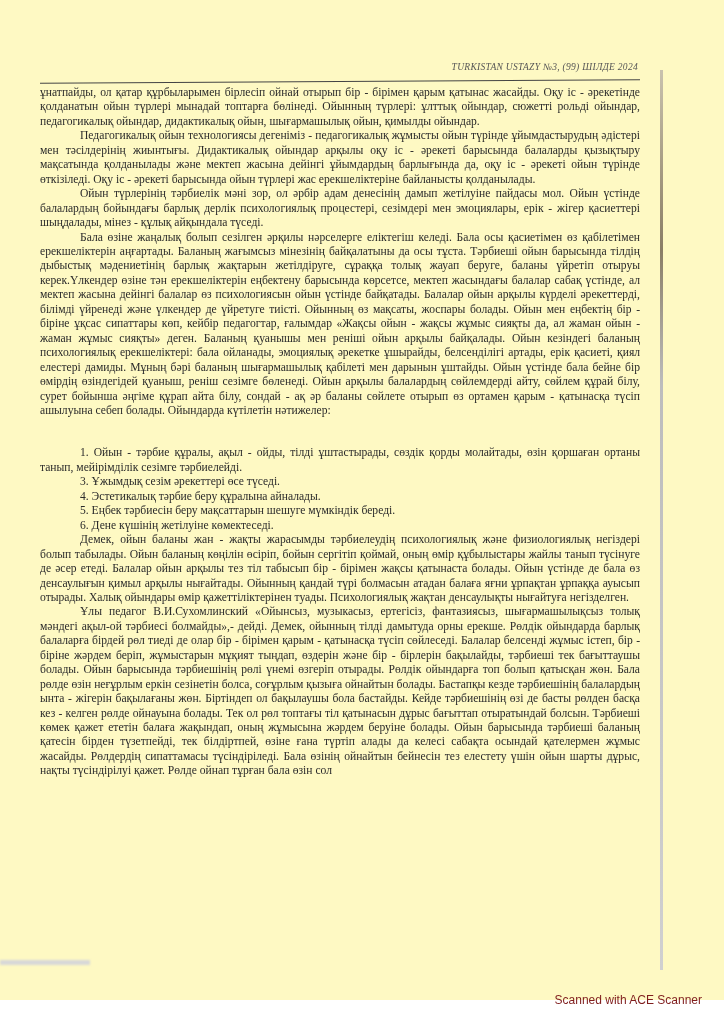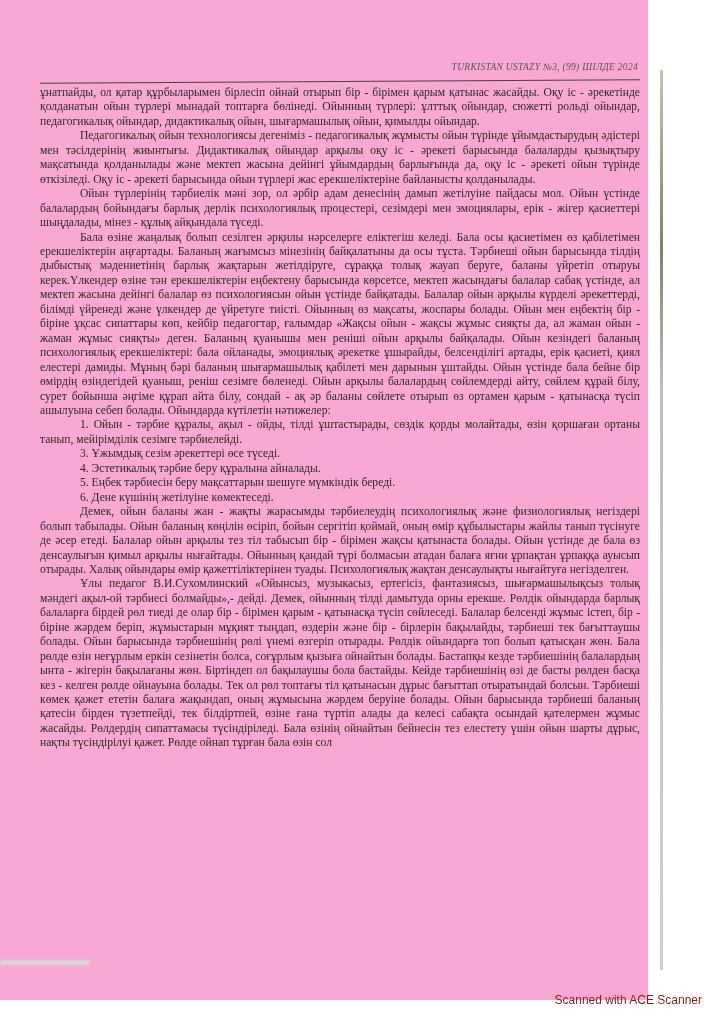--- a/index.html
+++ b/index.html
@@ -1,22 +1,22 @@
 <!DOCTYPE html>
 <html><head>
   <meta charset="utf-8">
   <style>
     html, body { margin: 0; padding: 0; }
     body {
       width: 724px; height: 1024px; background: #ffffff; position: relative; overflow: hidden;
       font-family: "Liberation Serif", "DejaVu Serif", serif;
     }
     .page {
-      position: absolute; left: 0; top: 0; width: 648px; height: 1000px;
-      background: #f9a8d4;
+      position: absolute; left: 0; top: 0; width: 724px; height: 1000px;
+      background: #fef9c3;
     }
     .edge-right {
       position: absolute; left: 660px; top: 70px; width: 3px; height: 900px;
       background: linear-gradient(to bottom, #c9c2ae 0%, #a99f86 10%, #8a7e66 20%, #bdbdbd 35%, #d0d0d0 100%);
     }
     .edge-bottom-left {
       position: absolute; left: 0; top: 960px; width: 90px; height: 5px; background: #d8d8d8; filter: blur(1px);
     }
     .header-rule {
       position: absolute; left: 40px; top: 81px; width: 600px; height: 1px; background: #444;
@@ -28,21 +28,21 @@
       filter: blur(0.5px);
     }
     .text {
       position: absolute; left: 40px; top: 86px; width: 600px;
       font-size: 11.6px; line-height: 14.45px; color: #2a2a2a; text-align: justify;
       filter: blur(0.25px);
     }
     .text p { margin: 0; text-align: justify; text-align-last: left; }
     .text p.ind { text-indent: 40px; }
     .text p.list { padding-left: 40px; }
-    .text p.list.wrap { padding-left: 0; text-indent: 40px; }
+    .text p.list.wrap { padding-left: 0; text-indent: 40px; margin-top: 28px; }
     .page-number {
       position: absolute; left: 0; width: 724px; top: 940px; text-align: center;
       font-size: 12px; font-weight: bold; color: #222;
     }
     .scanner-mark {
       position: absolute; right: 22px; top: 993px;
       font-family: "Liberation Sans", "DejaVu Sans", sans-serif; font-size: 12px; color: #7f1d1d;
     }
   </style>
 </head>

